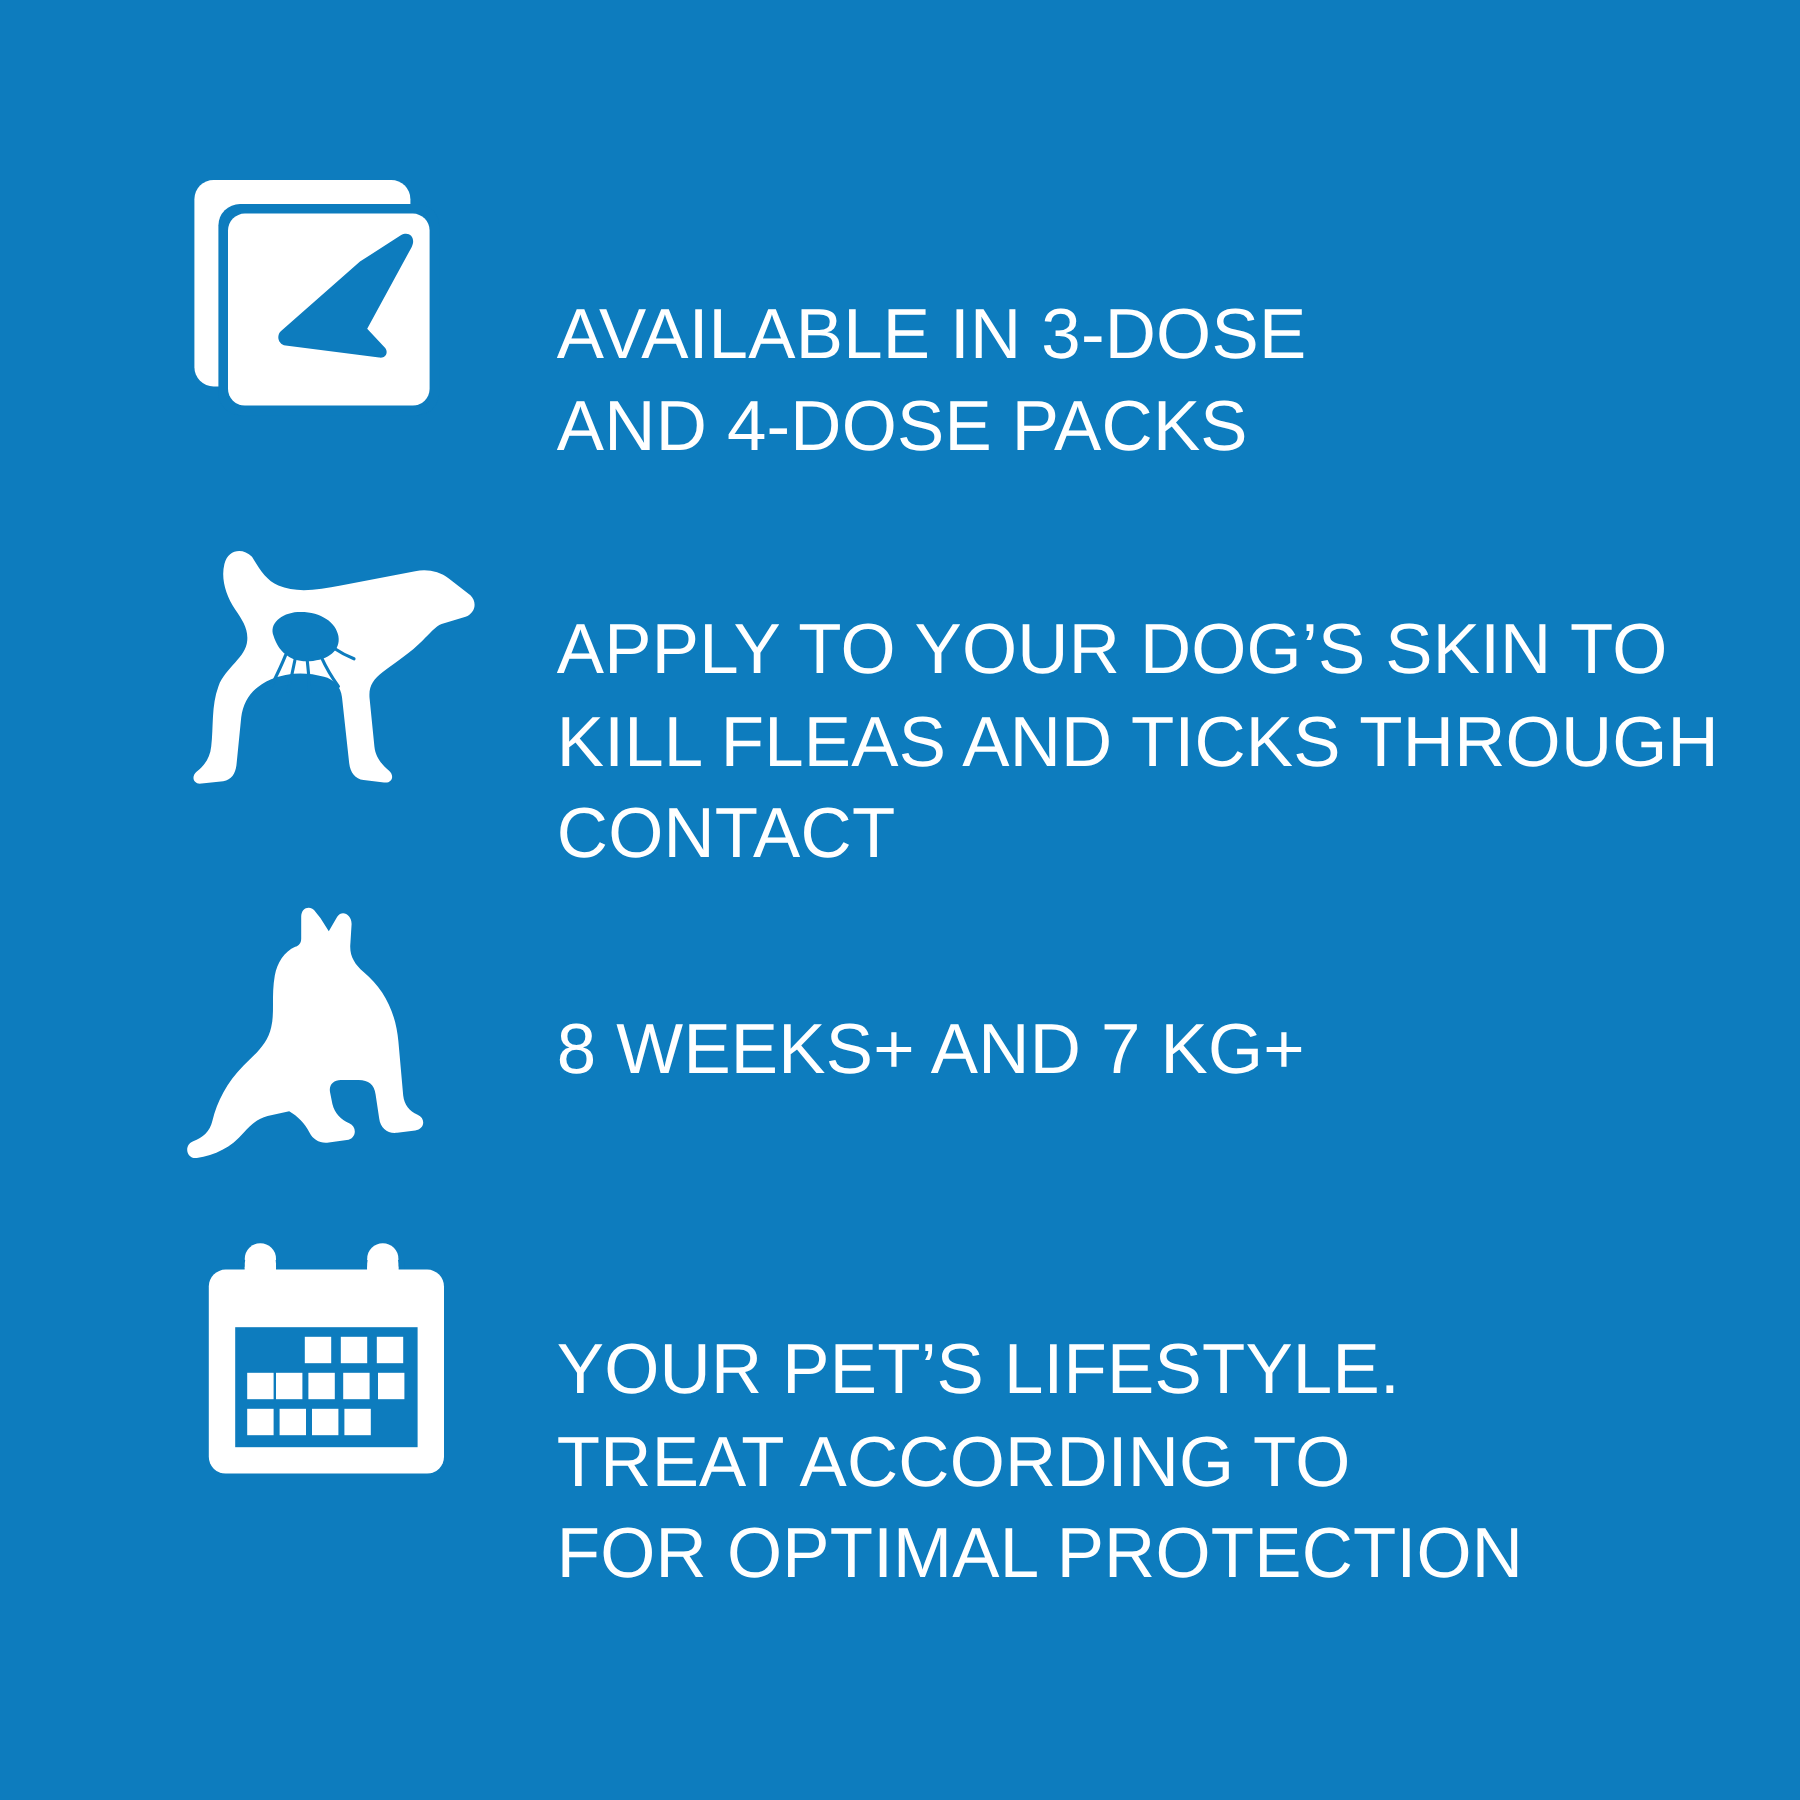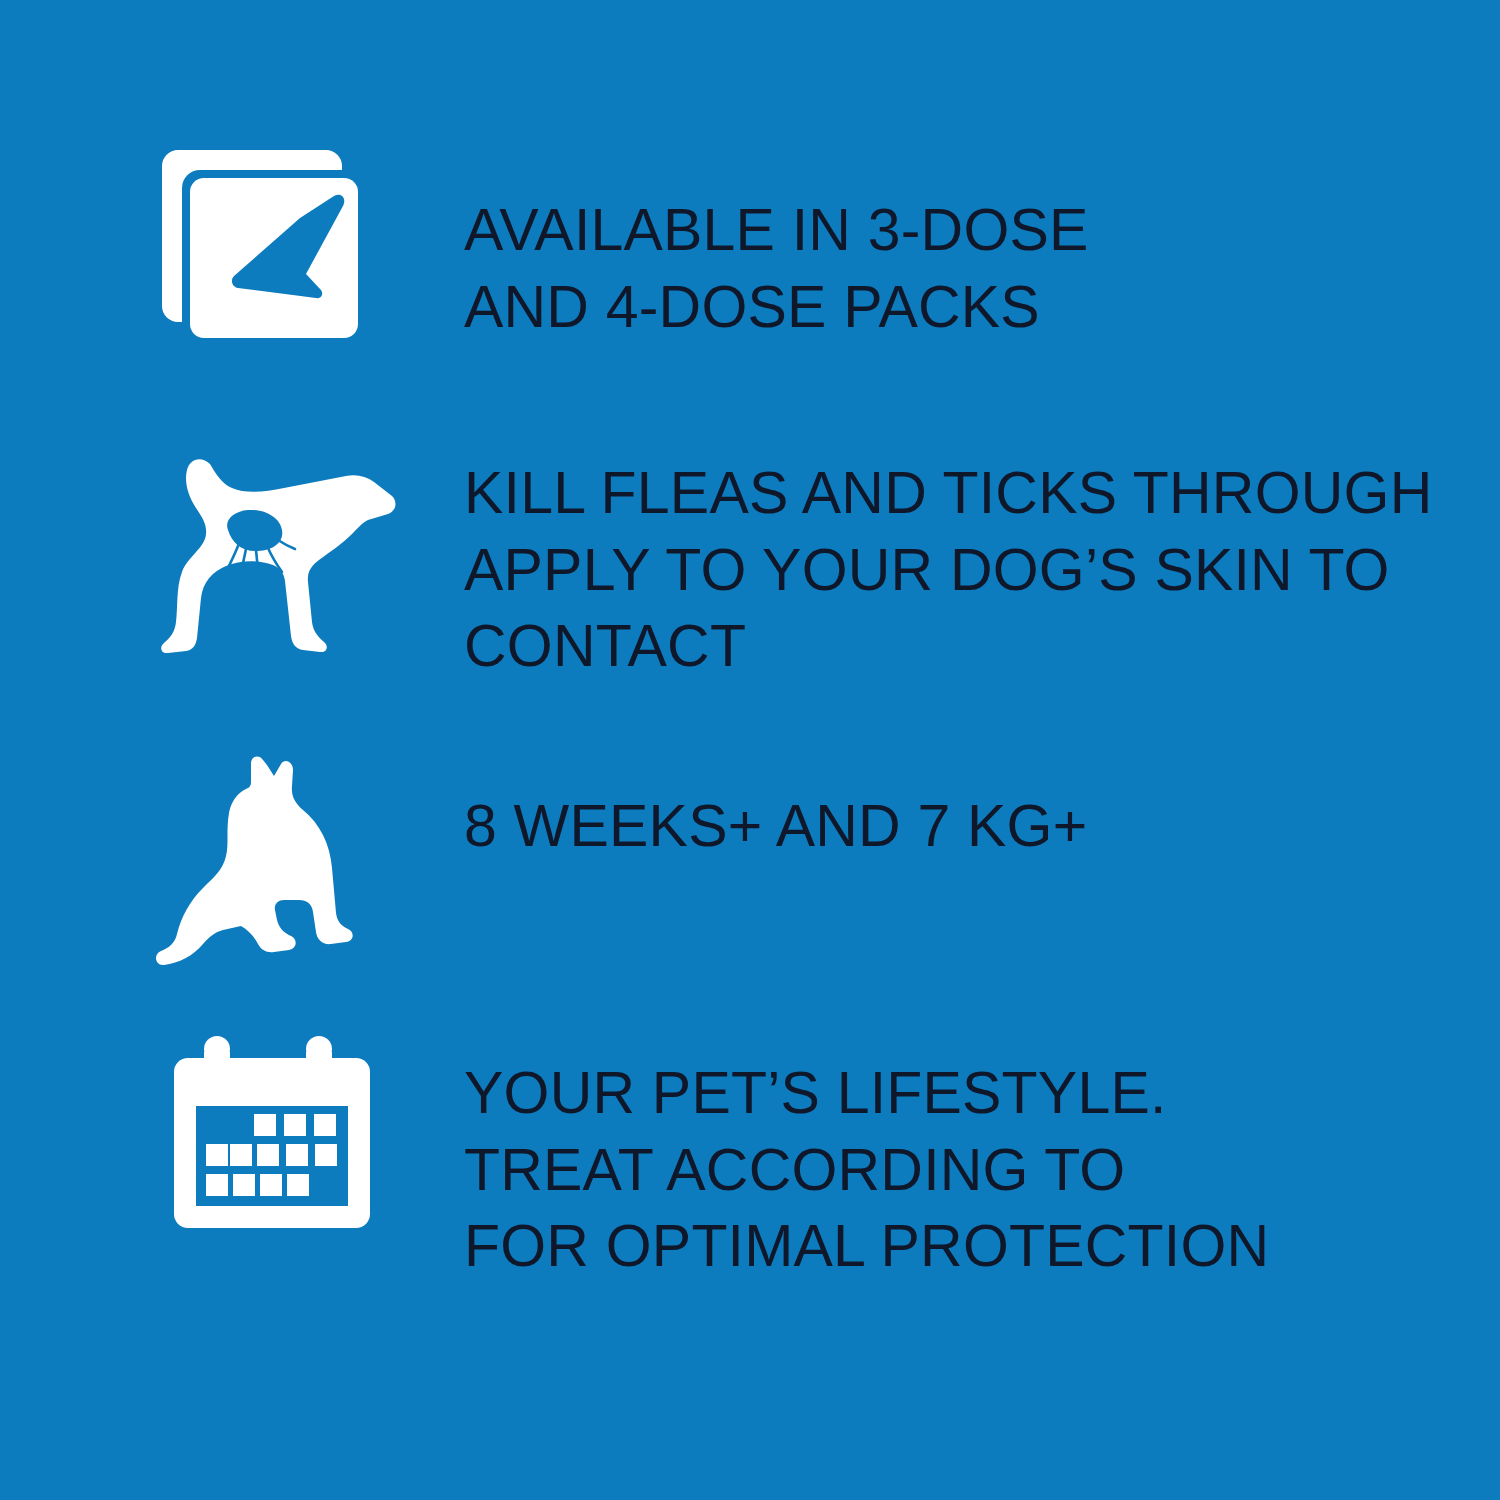--- a/index.html
+++ b/index.html
@@ -18,26 +18,27 @@
 
   .icon-cell {
     position: absolute;
     display: flex;
     align-items: center;
     justify-content: center;
   }
 
   .text-cell {
     position: absolute;
-    color: #0f172a;
+    color: #ffffff;
     font-weight: 400;
     letter-spacing: 0.2px;
     line-height: 1.30;
     font-size: 59px;
     white-space: nowrap;
+    margin-top: 48px;
   }
   .text-cell .line {
     display: block;
   }
 
   
   #row1-icon { left: 160px; top: 148px; width: 230px; height: 210px; }
   #row1-text { left: 464px; top: 192px; }
 
   
@@ -125,22 +126,22 @@
           <path d="M14 36 C10 46 6 54 2 62"></path>
           <path d="M22 39 C20 49 18 58 16 66"></path>
           <path d="M32 40 C33 50 34 58 34 67"></path>
           <path d="M44 38 C48 47 53 55 58 62"></path>
           <path d="M54 30 C60 34 66 37 71 39"></path>
         </g>
       </g>
     </svg>
   </div>
   <div class="text-cell" id="row2-text">
+    <span class="line">APPLY TO YOUR DOG’S SKIN TO</span>
     <span class="line">KILL FLEAS AND TICKS THROUGH</span>
-    <span class="line">APPLY TO YOUR DOG’S SKIN TO</span>
     <span class="line">CONTACT</span>
   </div>
 
   <div class="icon-cell" id="row3-icon">
     <svg width="230" height="240" viewBox="0 0 230 240" aria-hidden="true">
       <path fill="#ffffff" d="
         M108 8
         C104 2 96 4 96 12
         L96 30
         C96 34 94 36 91 37

